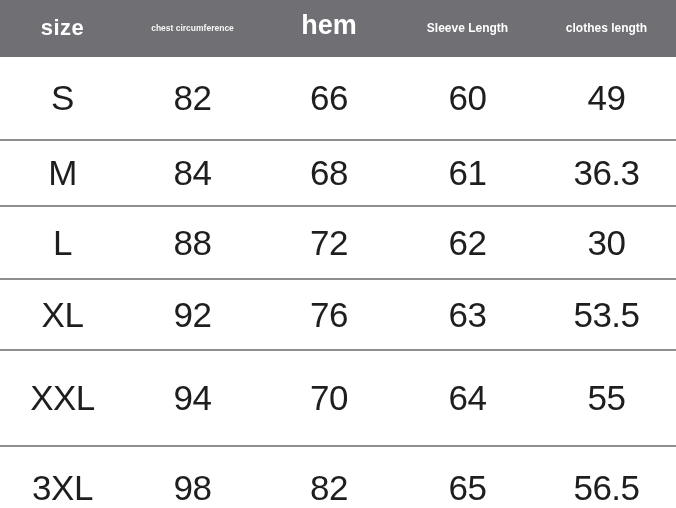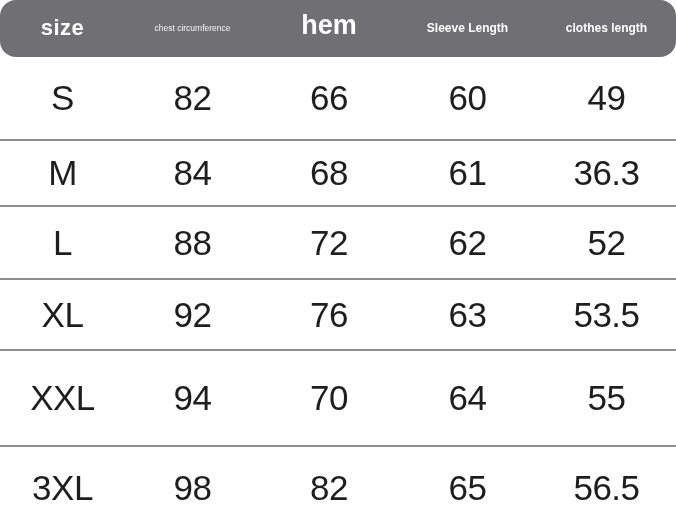--- a/index.html
+++ b/index.html
@@ -23,31 +23,30 @@
   }
   .grid-row{
     display:grid;
     grid-template-columns:125px 135px 138px 139px 139px;
     width:676px;
   }
   .thead{
     height:57px;
     background:var(--header-bg);
     color:var(--header-text);
-    border-radius:16px;
   }
   .th{
     display:flex;
     align-items:center;
     justify-content:center;
     text-align:center;
     transform:translateY(-1px);
   }
   .th-size{font-size:22px;font-weight:bold;letter-spacing:0.5px;}
-  .th-chest{font-size:8.5px;font-weight:400;opacity:0.95;}
+  .th-chest{font-size:8.5px;font-weight:700;opacity:0.95;}
   .th-hem{font-size:27px;font-weight:bold;transform:translateY(-3px);}
   .th-sleeve{font-size:12px;font-weight:bold;}
   .th-clothes{font-size:12px;font-weight:bold;}
   .tbody .grid-row{
     background:var(--row-bg);
   }
   .tbody .grid-row:nth-child(n+2){
     border-top:2px solid var(--separator);
   }
   
@@ -96,21 +95,21 @@
       <div class="td">68</div>
       <div class="td">61</div>
       <div class="td">36.3</div>
     </div>
 
     <div class="grid-row">
       <div class="td">L</div>
       <div class="td">88</div>
       <div class="td">72</div>
       <div class="td">62</div>
-      <div class="td">52</div>
+      <div class="td">30</div>
     </div>
 
     <div class="grid-row">
       <div class="td">XL</div>
       <div class="td">92</div>
       <div class="td">76</div>
       <div class="td">63</div>
       <div class="td">53.5</div>
     </div>
 

